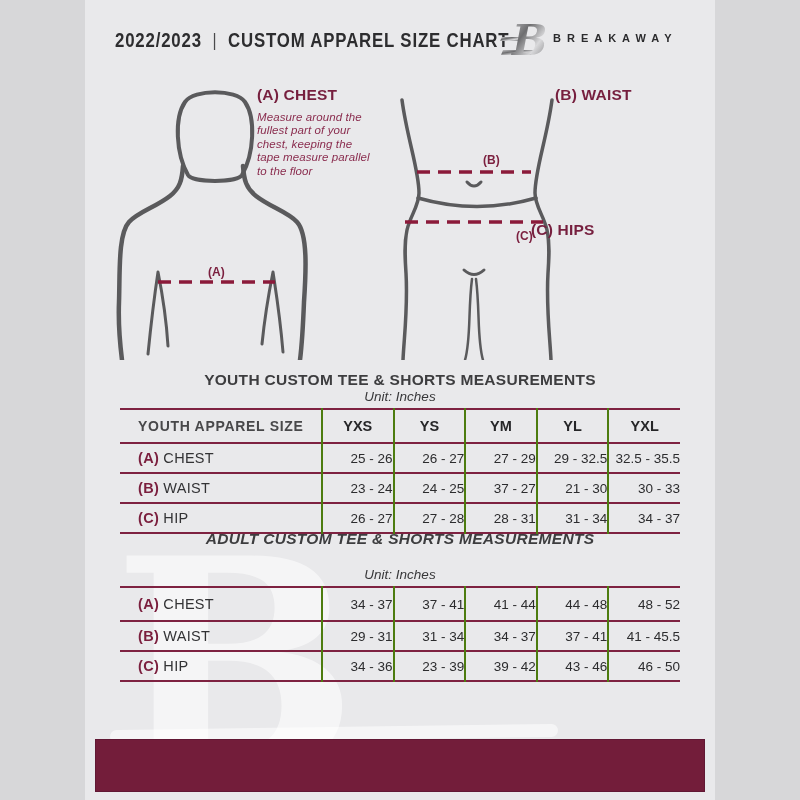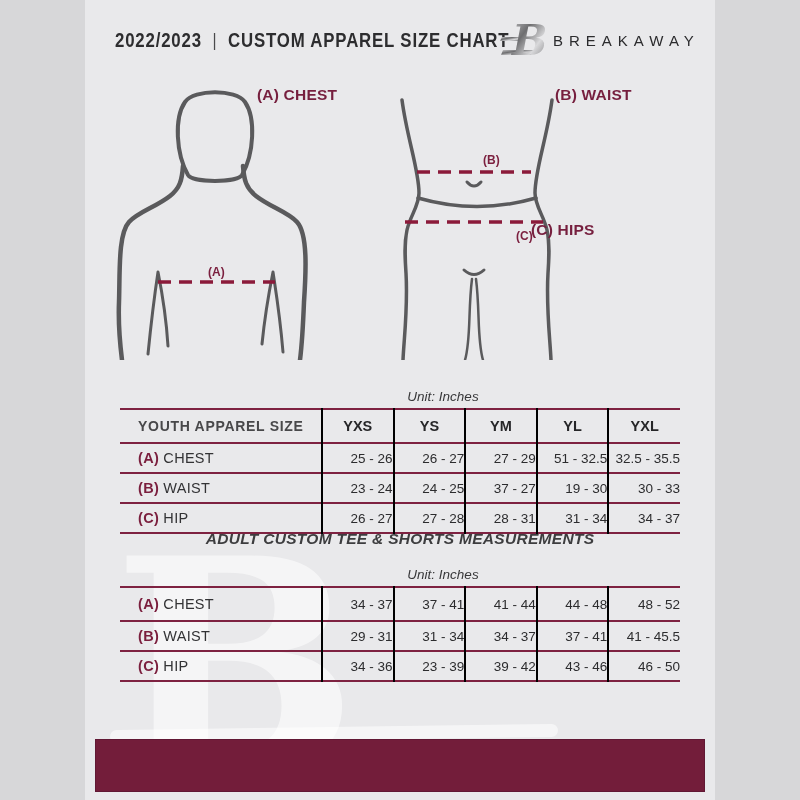--- a/index.html
+++ b/index.html
@@ -15,21 +15,21 @@
   
   .hdr{
     position:absolute;left:30px;top:28px;
     display:flex;gap:13px;align-items:center;white-space:nowrap;
     font-weight:bold;font-size:20.5px;letter-spacing:1px;color:#2d2d2f;
     transform:scaleX(.82);transform-origin:left center;
   }
   .hdr .pipe{font-weight:normal;color:#4a4a4c;font-size:19px;}
   .brand{
     position:absolute;left:468px;top:32px;
-    font-weight:normal;font-size:15px;letter-spacing:6px;color:#2b2b2d;
+    font-weight:bold;font-size:11px;letter-spacing:6px;color:#2b2b2d;
   }
   .logo{position:absolute;left:415px;top:17px;}
   
   .instr{position:absolute;width:172px;}
   .instr h3{
     margin:0;font-size:15.5px;font-weight:bold;color:#761f3e;letter-spacing:.2px;
   }
   .instr p{
     margin:7px 0 0;font-style:italic;font-size:11.5px;line-height:13.4px;
     color:#8a2c4e;white-space:pre-line;letter-spacing:.1px;
@@ -42,36 +42,36 @@
   #fig-upper{left:25px;top:82px;}
   #fig-lower{left:303px;top:98px;}
   .fig-label{font-weight:bold;font-size:12px;fill:#7b1f3e;font-family:"Liberation Sans",sans-serif;}
   
   .sec-title{
     position:absolute;left:0;width:630px;text-align:center;
     font-weight:bold;font-size:15.5px;color:#3d3d3f;letter-spacing:.3px;
   }
   .unit{
     position:absolute;left:0;width:630px;text-align:center;
-    font-style:italic;font-size:13.5px;color:#38383a;margin-left:43px;
+    font-style:italic;font-size:13.5px;color:#38383a;
   }
   #youth-title{top:371px;} #youth-unit{top:389px;}
   #adult-title{top:530px;font-style:italic;} #adult-unit{top:567px;}
   
   .szt{
     position:absolute;left:35px;width:560px;
     border-collapse:collapse;table-layout:fixed;
     border-bottom:2px solid #7e2241;
   }
   #youth-table{top:408px;}
   #adult-table{top:586px;}
   .szt tr{border-top:2px solid #7e2241;height:30px;}
   .szt tr:first-child{height:34px;}
   .szt th,.szt td{padding:0;}
-  .szt th+th,.szt td+td{border-left:2px solid #000000;margin-top:22px;}
+  .szt th+th,.szt td+td{border-left:2px solid #4d7c0f;margin-top:22px;}
   .szt .label-col{width:183px;text-align:left;padding-left:18px;}
   .szt th{font-size:14.5px;font-weight:bold;color:#262628;text-align:center;}
   .szt th.label-col{font-weight:bold;color:#48484a;letter-spacing:.7px;font-size:14px;}
   .szt td{font-size:13.5px;color:#2c2c2e;text-align:right;}
   .szt td.label-col{font-size:14.5px;color:#333335;letter-spacing:.3px;}
   .szt td.label-col b{color:#7a1e3d;}
   
   .wm{
     position:absolute;left:28px;top:548px;z-index:1;
     font-family:"DejaVu Serif",serif;font-weight:bold;
@@ -140,53 +140,59 @@
       <path d="M88 181 C 92 212 89 242 95 262" stroke-width="2.5"></path>
     </g>
     <line x1="29" y1="74" x2="143" y2="74" stroke="#8b1a3a" stroke-width="3.5" stroke-dasharray="13 8"></line>
     <line x1="17" y1="124" x2="155" y2="124" stroke="#8b1a3a" stroke-width="3.5" stroke-dasharray="13 8"></line>
     <text class="fig-label" x="95" y="66">(B)</text>
     <text class="fig-label" x="128" y="142">(C)</text>
   </svg>
 
   <div class="instr" id="instr-a">
     <h3>(A) CHEST</h3>
+    <p>Measure around the
+fullest part of your
+chest, keeping the
+tape measure parallel
+to the floor</p>
   </div>
   <div class="instr" id="instr-b">
     <h3>(B) WAIST</h3>
   </div>
   <div class="instr" id="instr-c">
     <h3>(C) HIPS</h3>
   </div>
 
+  <div class="sec-title" id="youth-title">YOUTH CUSTOM TEE &amp; SHORTS MEASUREMENTS</div>
   <div class="unit" id="youth-unit">Unit: Inches</div>
   <table class="szt" id="youth-table">
       <tbody>
         <tr>
           <th class="label-col">YOUTH APPAREL SIZE</th>
           <th class="size-col">YXS</th>
           <th class="size-col">YS</th>
           <th class="size-col">YM</th>
           <th class="size-col">YL</th>
           <th class="size-col">YXL</th>
         </tr>
         <tr>
           <td class="label-col"><b>(A)</b> CHEST</td>
           <td>25 - 26</td>
           <td>26 - 27</td>
           <td>27 - 29</td>
-          <td>51 - 32.5</td>
+          <td>29 - 32.5</td>
           <td>32.5 - 35.5</td>
         </tr>
         <tr>
           <td class="label-col"><b>(B)</b> WAIST</td>
           <td>23 - 24</td>
           <td>24 - 25</td>
           <td>37 - 27</td>
-          <td>19 - 30</td>
+          <td>21 - 30</td>
           <td>30 - 33</td>
         </tr>
         <tr>
           <td class="label-col"><b>(C)</b> HIP</td>
           <td>26 - 27</td>
           <td>27 - 28</td>
           <td>28 - 31</td>
           <td>31 - 34</td>
           <td>34 - 37</td>
         </tr>

